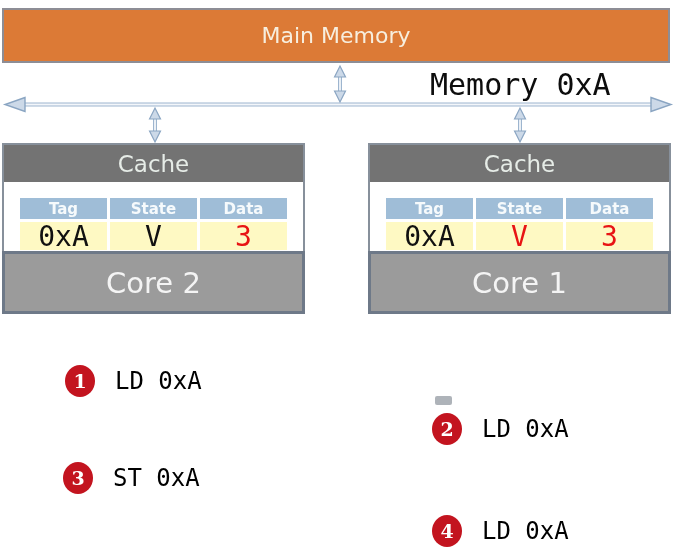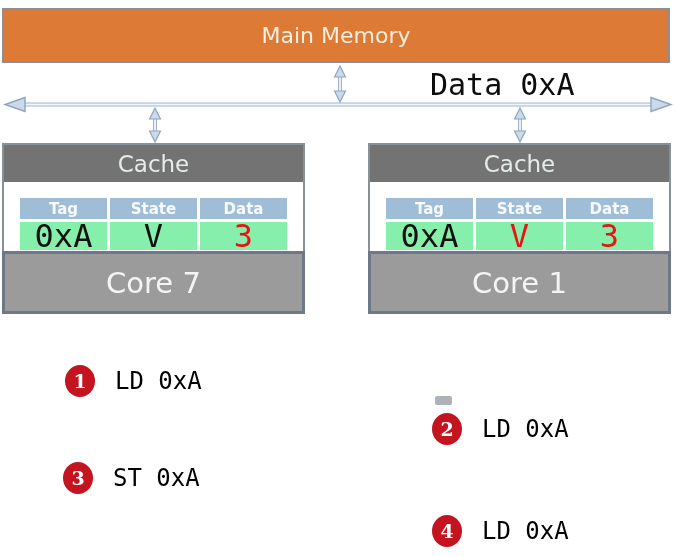--- a/index.html
+++ b/index.html
@@ -39,22 +39,22 @@
   }
   .cache-table{
     display:grid;grid-template-columns:1fr 1fr 1fr;gap:3px;padding:16px;background:#ffffff;
   }
   .hcell{
     height:21px;background:#9fbdd7;color:#f6fafc;
     font-size:15px;font-weight:bold;
     display:flex;align-items:center;justify-content:center;
   }
   .dcell{
-    height:28px;background:#86efac;color:#111111;
-    font-size:32px;display:flex;align-items:center;justify-content:center;
+    height:28px;background:#fef9c3;color:#111111;
+    font-size:28px;display:flex;align-items:center;justify-content:center;
   }
   .red{color:#e81414;}
 
   
   .core{
     position:absolute;top:251px;width:297px;height:57px;
     background:#9b9b9b;border:3px solid #6e7988;
     display:flex;align-items:center;justify-content:center;
     color:#f4f4f4;font-size:29px;
   }
@@ -112,21 +112,21 @@
       <line x1="520" y1="115" x2="520" y2="136" stroke="#f3f6fa" stroke-width="1.8"></line>
       <path d="M514.5,119 L520,108 L525.5,119 Z" fill="#ccd9e8" stroke="#8aa5c2" stroke-width="1.2"></path>
       <path d="M514.5,131 L520,142 L525.5,131 Z" fill="#ccd9e8" stroke="#8aa5c2" stroke-width="1.2"></path>
     </g>
   </svg>
 
   <div class="memory">
     <span>Main Memory</span>
   </div>
 
-  <div class="bus-label mono">Data 0xA</div>
+  <div class="bus-label mono">Memory 0xA</div>
 
   <div class="cache left">
     <div class="cache-title">Cache</div>
     <div class="cache-table">
       <div class="hcell">Tag</div>
       <div class="hcell">State</div>
       <div class="hcell">Data</div>
       <div class="dcell mono">0xA</div>
       <div class="dcell mono">V</div>
       <div class="dcell mono red">3</div>
@@ -139,21 +139,21 @@
       <div class="hcell">Tag</div>
       <div class="hcell">State</div>
       <div class="hcell">Data</div>
       <div class="dcell mono">0xA</div>
       <div class="dcell mono red">V</div>
       <div class="dcell mono red">3</div>
     </div>
   </div>
 
   <div class="core left">
-    <span>Core 7</span>
+    <span>Core 2</span>
   </div>
   <div class="core right">
     <span>Core 1</span>
   </div>
 
   <div class="artifact"></div>
 
   <div class="step step-1">
     <div class="step-badge">1</div>
     <div class="step-text mono">LD 0xA</div>

